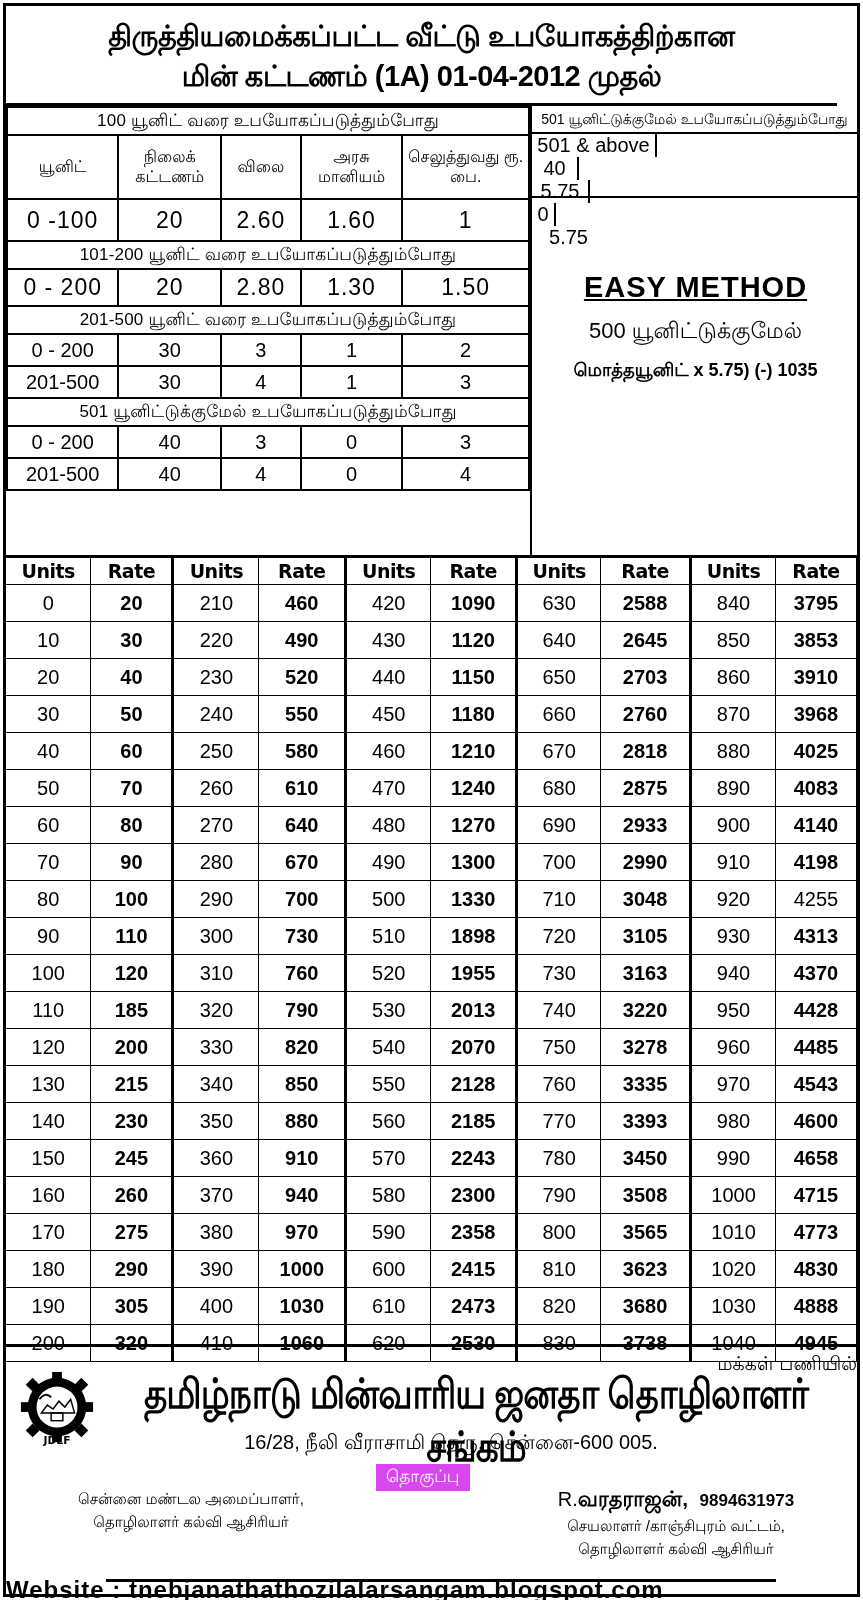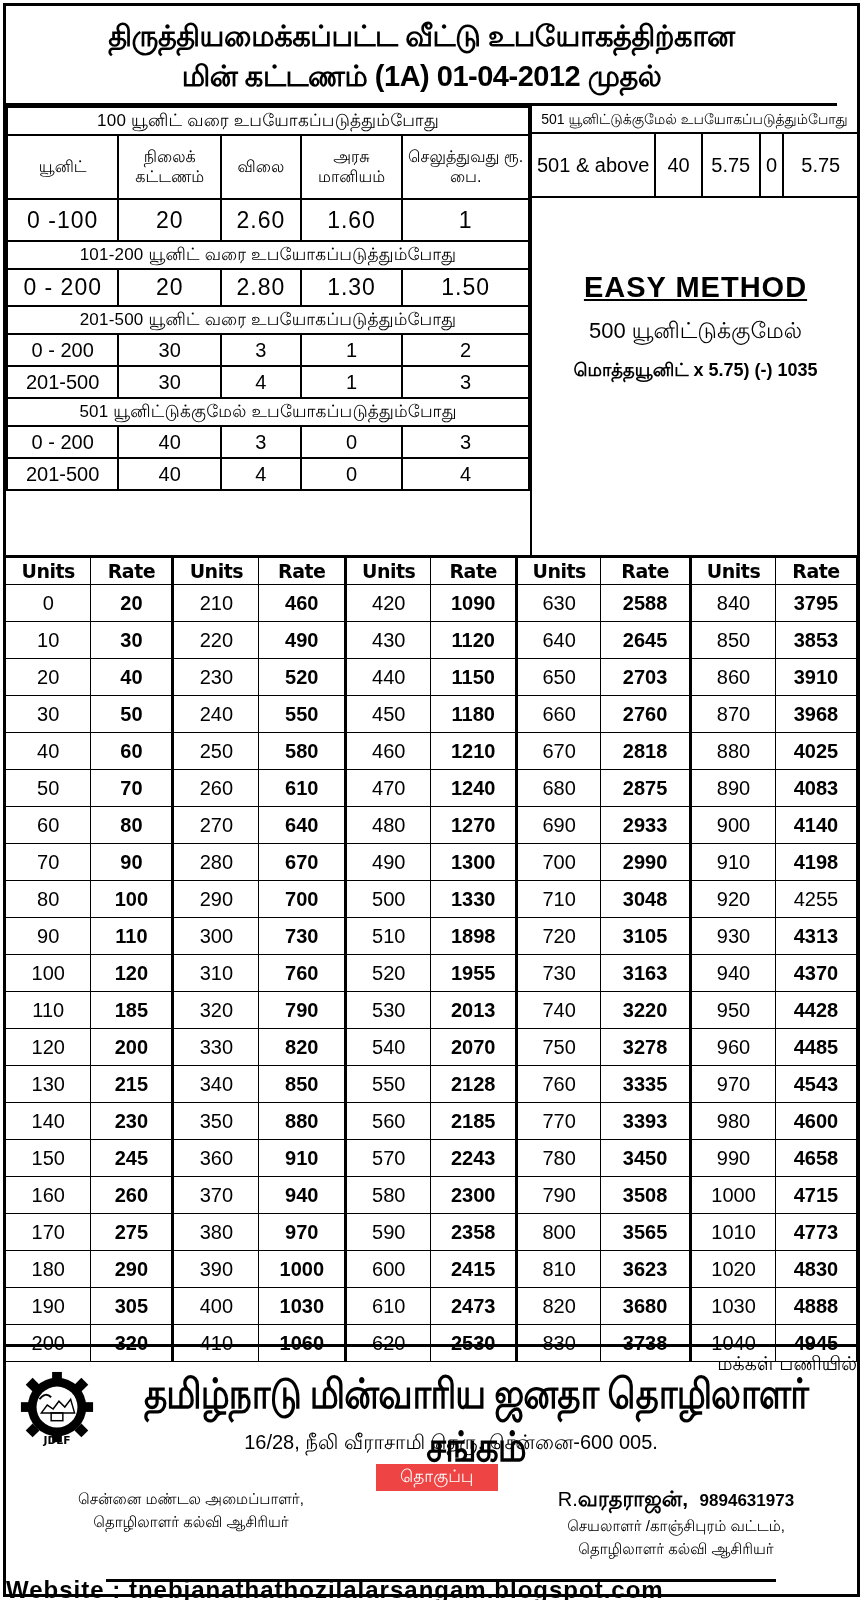--- a/index.html
+++ b/index.html
@@ -17,21 +17,21 @@
   .tl td { border: 2px solid #000; text-align: center; font-size: 22px; padding: 0; }
   .tl .sec td { font-size: 17px; height: 28px; letter-spacing: 0.2px; }
   .tl .hdr td { font-size: 16px; line-height: 20px; height: 64px; }
   .tl .big td { font-size: 23px; height: 42px; letter-spacing: 1px; }
   .tl .mid td { font-size: 23px; height: 37px; letter-spacing: 1px; }
   .tl .sm td { font-size: 20px; height: 32px; }
 
   
   .tr { position: absolute; left: 524px; top: 100px; width: 327px; height: 452px; border-left: 2px solid #000; }
   .tr .sec { height: 28px; border-bottom: 2px solid #000; font-size: 14px; line-height: 26px; text-align: center; }
-  .tr .row { display: flex; height: 64px; border-bottom: 2px solid #000; }
+  .tr .row { display: flex; height: 64px; border-bottom: 2px solid #000; flex-direction: column; }
   .tr .row div { border-right: 2px solid #000; font-size: 20px; display: flex; align-items: center; justify-content: center; }
   .tr .row div:last-child { border-right: none; }
   .easy { position: absolute; left: 0; top: 165px; width: 327px; text-align: center; }
   .easy .h { font-weight: bold; font-size: 29px; text-decoration: underline; letter-spacing: 1px; }
   .easy .s1 { font-size: 22px; margin-top: 14px; }
   .easy .s2 { font-size: 18px; margin-top: 14px; font-weight: bold; }
 
   
   .rt { position: absolute; left: 0; top: 549px; width: 851px; border-collapse: collapse; border-top: 3px solid #000; }
   .rt th, .rt td { border: 1.5px solid #000; text-align: center; padding: 0; }
@@ -40,21 +40,21 @@
   .rt td.rate { font-weight: bold; }
   .rt tr > *:nth-child(2n+1) { border-left: 3px solid #000; }
   .rt tr > *:first-child { border-left: none; }
 
   
   .footer { position: absolute; left: 0; top: 1338px; width: 851px; height: 256px; border-top: 3px solid #000; }
   .logo { position: absolute; left: 12px; top: 22px; width: 78px; height: 80px; }
   .f-sub { position: absolute; left: 0; width: 851px; top: 6px; text-align: right; font-size: 19px; padding-left: 60px; }
   .f-org { position: absolute; left: 95px; top: 30px; width: 750px; text-align: center; font-size: 36px; font-weight: bold; letter-spacing: -1px; transform: scaleY(1.15); }
   .f-addr { position: absolute; left: 95px; top: 84px; width: 700px; text-align: center; font-size: 20px; }
-  .f-badge { position: absolute; left: 370px; top: 117px; background: #ef4444; color: #fff; font-size: 17px; padding: 3px 24px; }
+  .f-badge { position: absolute; left: 370px; top: 117px; background: #d946ef; color: #fff; font-size: 17px; padding: 3px 10px; }
   .person { position: absolute; top: 140px; text-align: center; }
   .person .nm { font-size: 20px; white-space: nowrap; }
   .person .nm .b { font-weight: bold; font-size: 21px; }
   .person .nm .ph { font-weight: bold; font-size: 17px; margin-left: 6px; }
   .person .r { font-size: 15px; line-height: 23px; }
   .p1 { left: 20px; width: 330px; }
   .p2 { left: 505px; width: 330px; }
   .f-rule { position: absolute; left: 100px; width: 670px; top: 232px; border-top: 3px solid #000; }
   .f-web { position: absolute; left: 0; width: 851px; top: 229px; text-align: left; font-size: 24px; font-weight: bold; letter-spacing: 1px; }
 </style>

